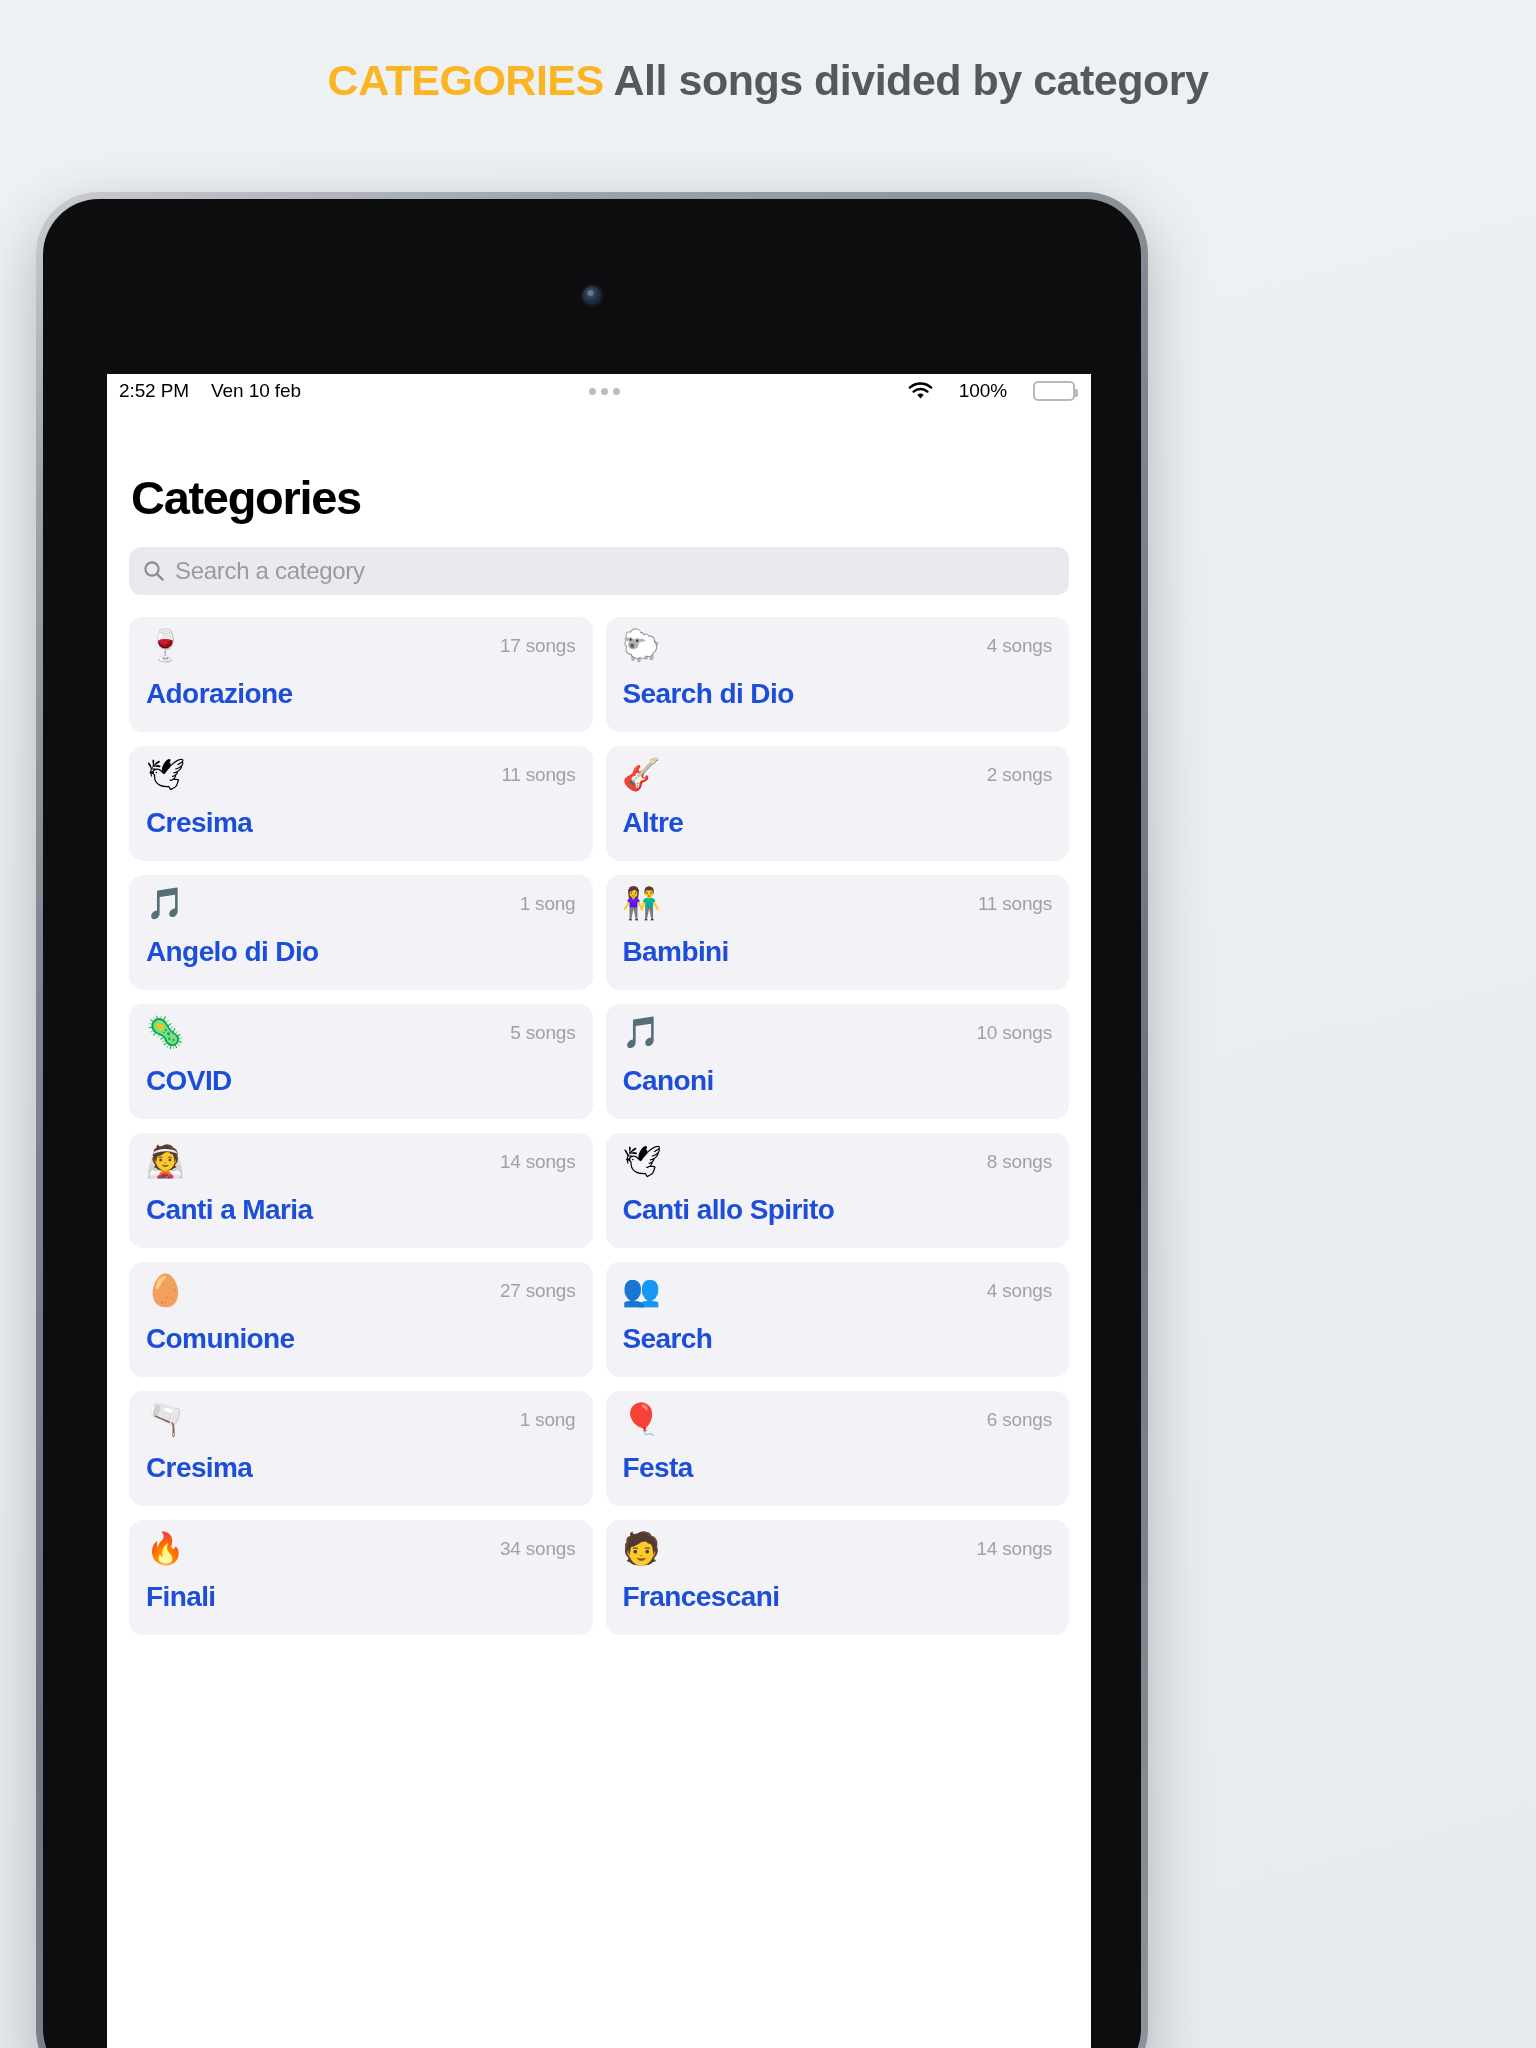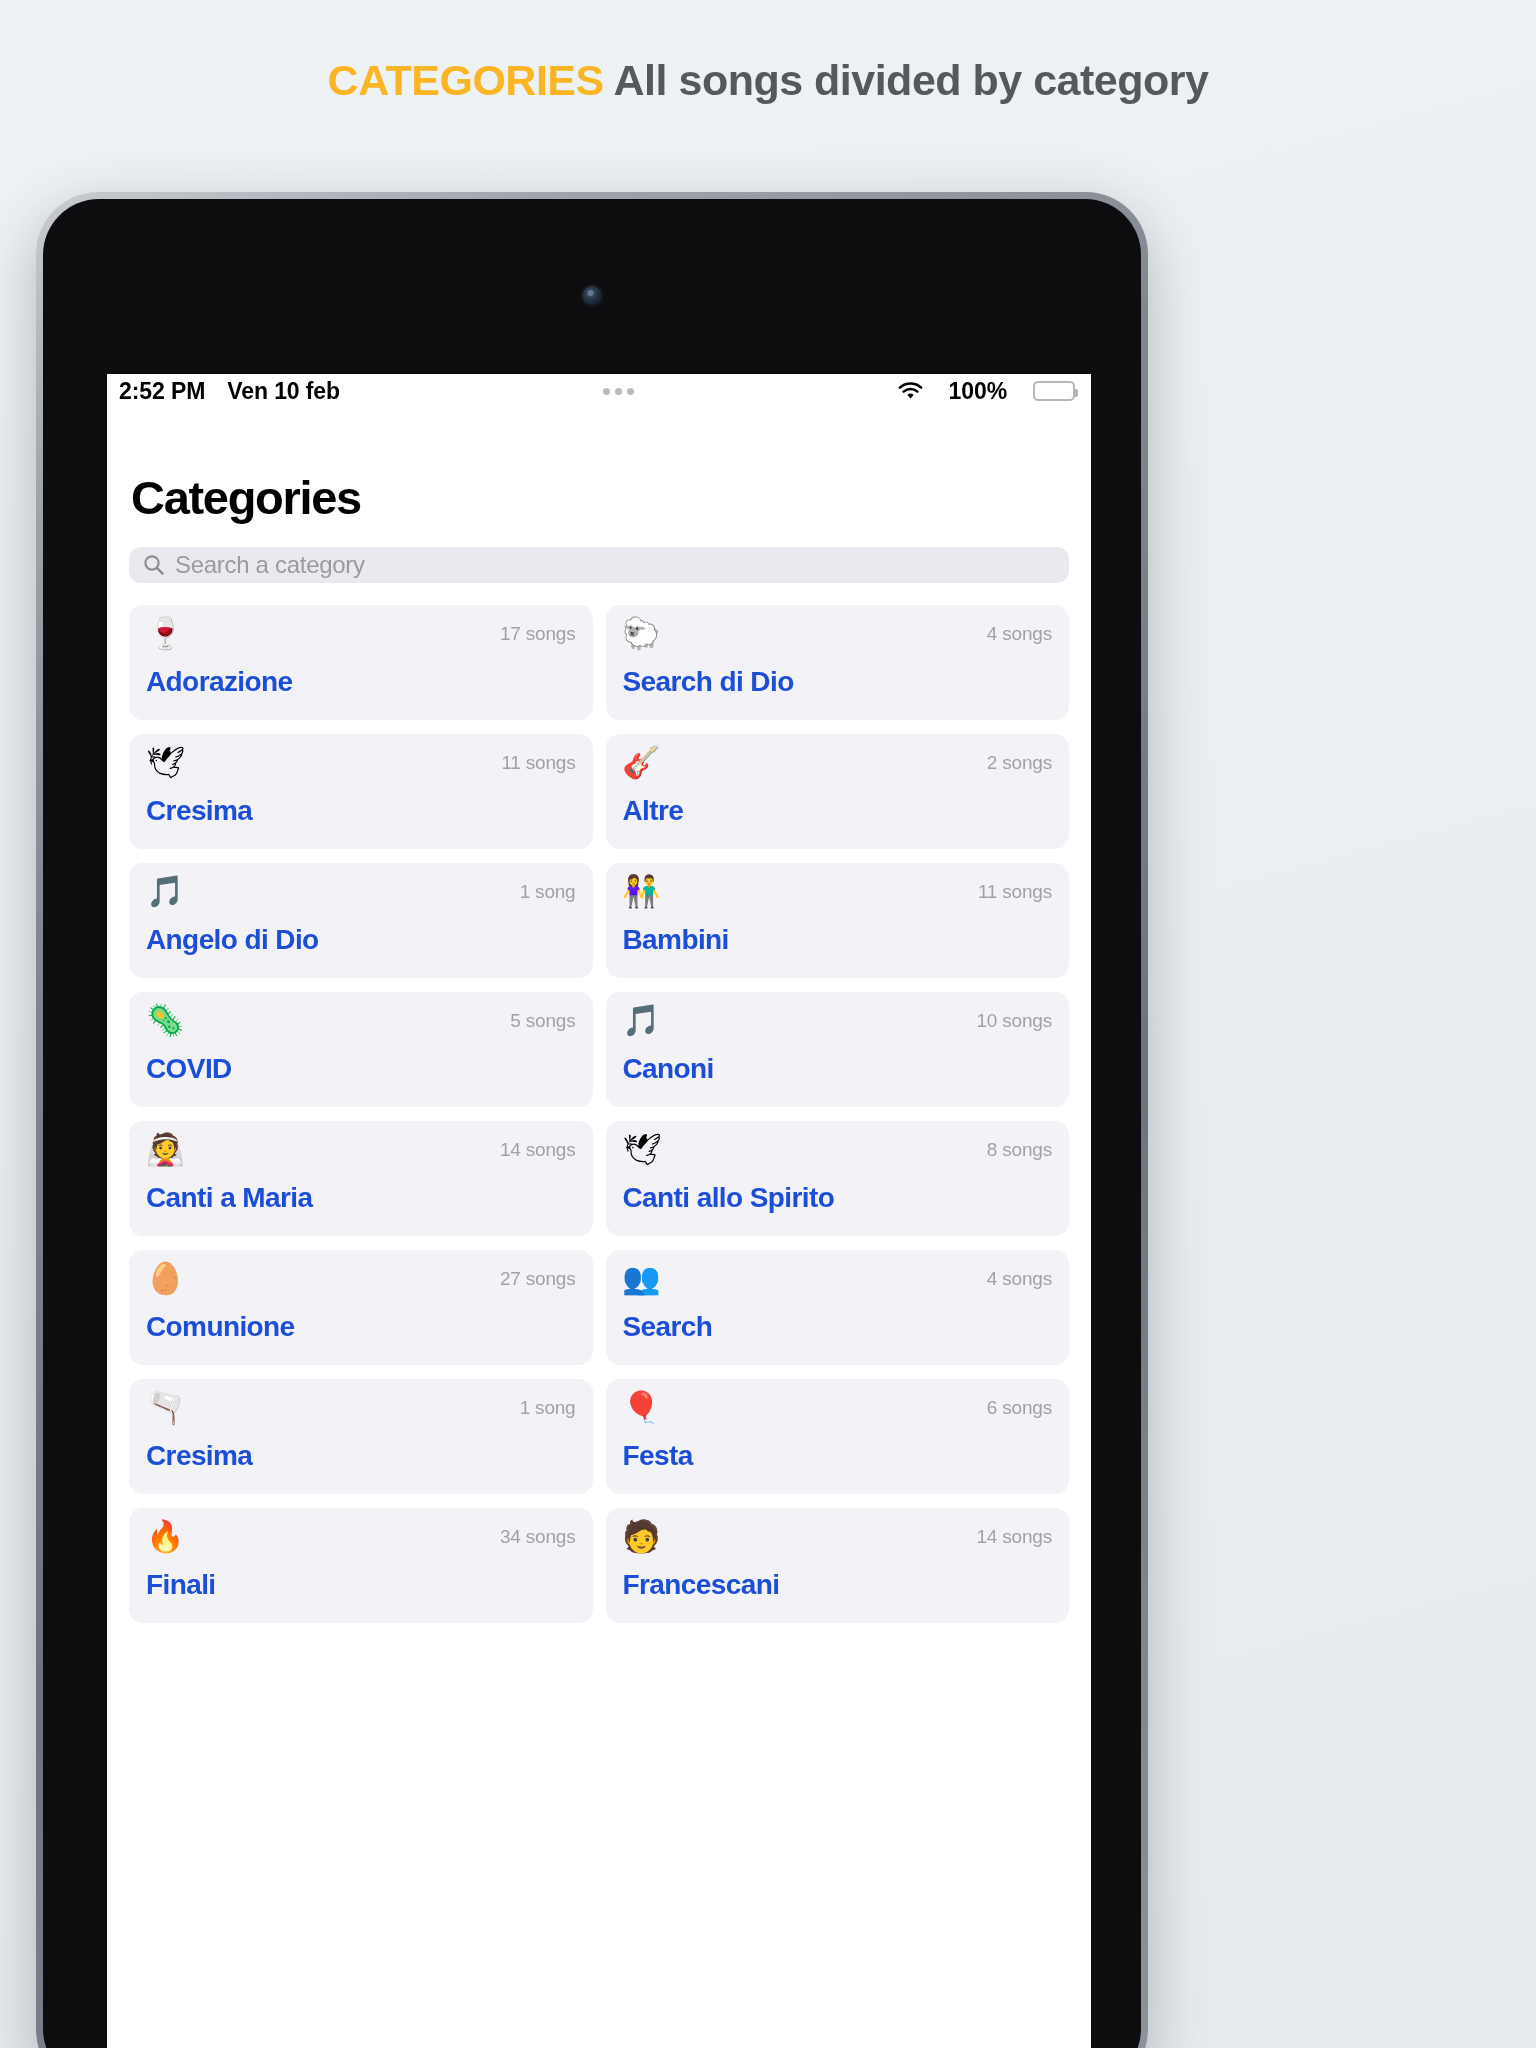--- a/index.html
+++ b/index.html
@@ -56,21 +56,21 @@
     width:984px; height:1725px;
     background:#ffffff;
     overflow:hidden;
   }
 
   
   .statusbar {
     height:34px;
     display:flex; align-items:center;
     padding:0 16px 0 12px;
-    font-size:23px; font-weight:700; color:#000;
+    font-size:19px; font-weight:400; color:#000;
     letter-spacing:-0.1px;
   }
   .sb-left { display:flex; align-items:center; gap:22px; }
   .sb-center { flex:1; display:flex; justify-content:center; align-items:center; gap:5px; }
   .dot { width:7px; height:7px; border-radius:50%; background:#b9bcc1; }
   .sb-right { display:flex; align-items:center; gap:26px; }
   .wifi { display:block; }
   .battery {
     width:42px; height:20px; border:2px solid #b6b8bc; border-radius:5px;
     position:relative; padding:2px;
@@ -82,21 +82,21 @@
   .battery .fill { width:100%; height:100%; background:#000; border-radius:2px; }
 
   
   .page { padding:0 22px; }
   .page-title {
     font-size:47px; font-weight:800; letter-spacing:-1.3px;
     color:#000; margin:62px 0 22px 2px;
   }
 
   .searchbar {
-    height:36px; background:#e9e9ef; border-radius:12px;
+    height:48px; background:#e9e9ef; border-radius:12px;
     display:flex; align-items:center; gap:10px; padding:0 14px;
     margin-bottom:22px;
   }
   .search-ph { font-size:24px; color:#9a9aa1; letter-spacing:-0.3px; }
 
   
   .grid { display:grid; grid-template-columns:1fr 1fr; gap:14px 13px; }
   .card {
     background:#f2f2f7; border-radius:14px;
     height:115px; padding:13px 17px 0 17px;

